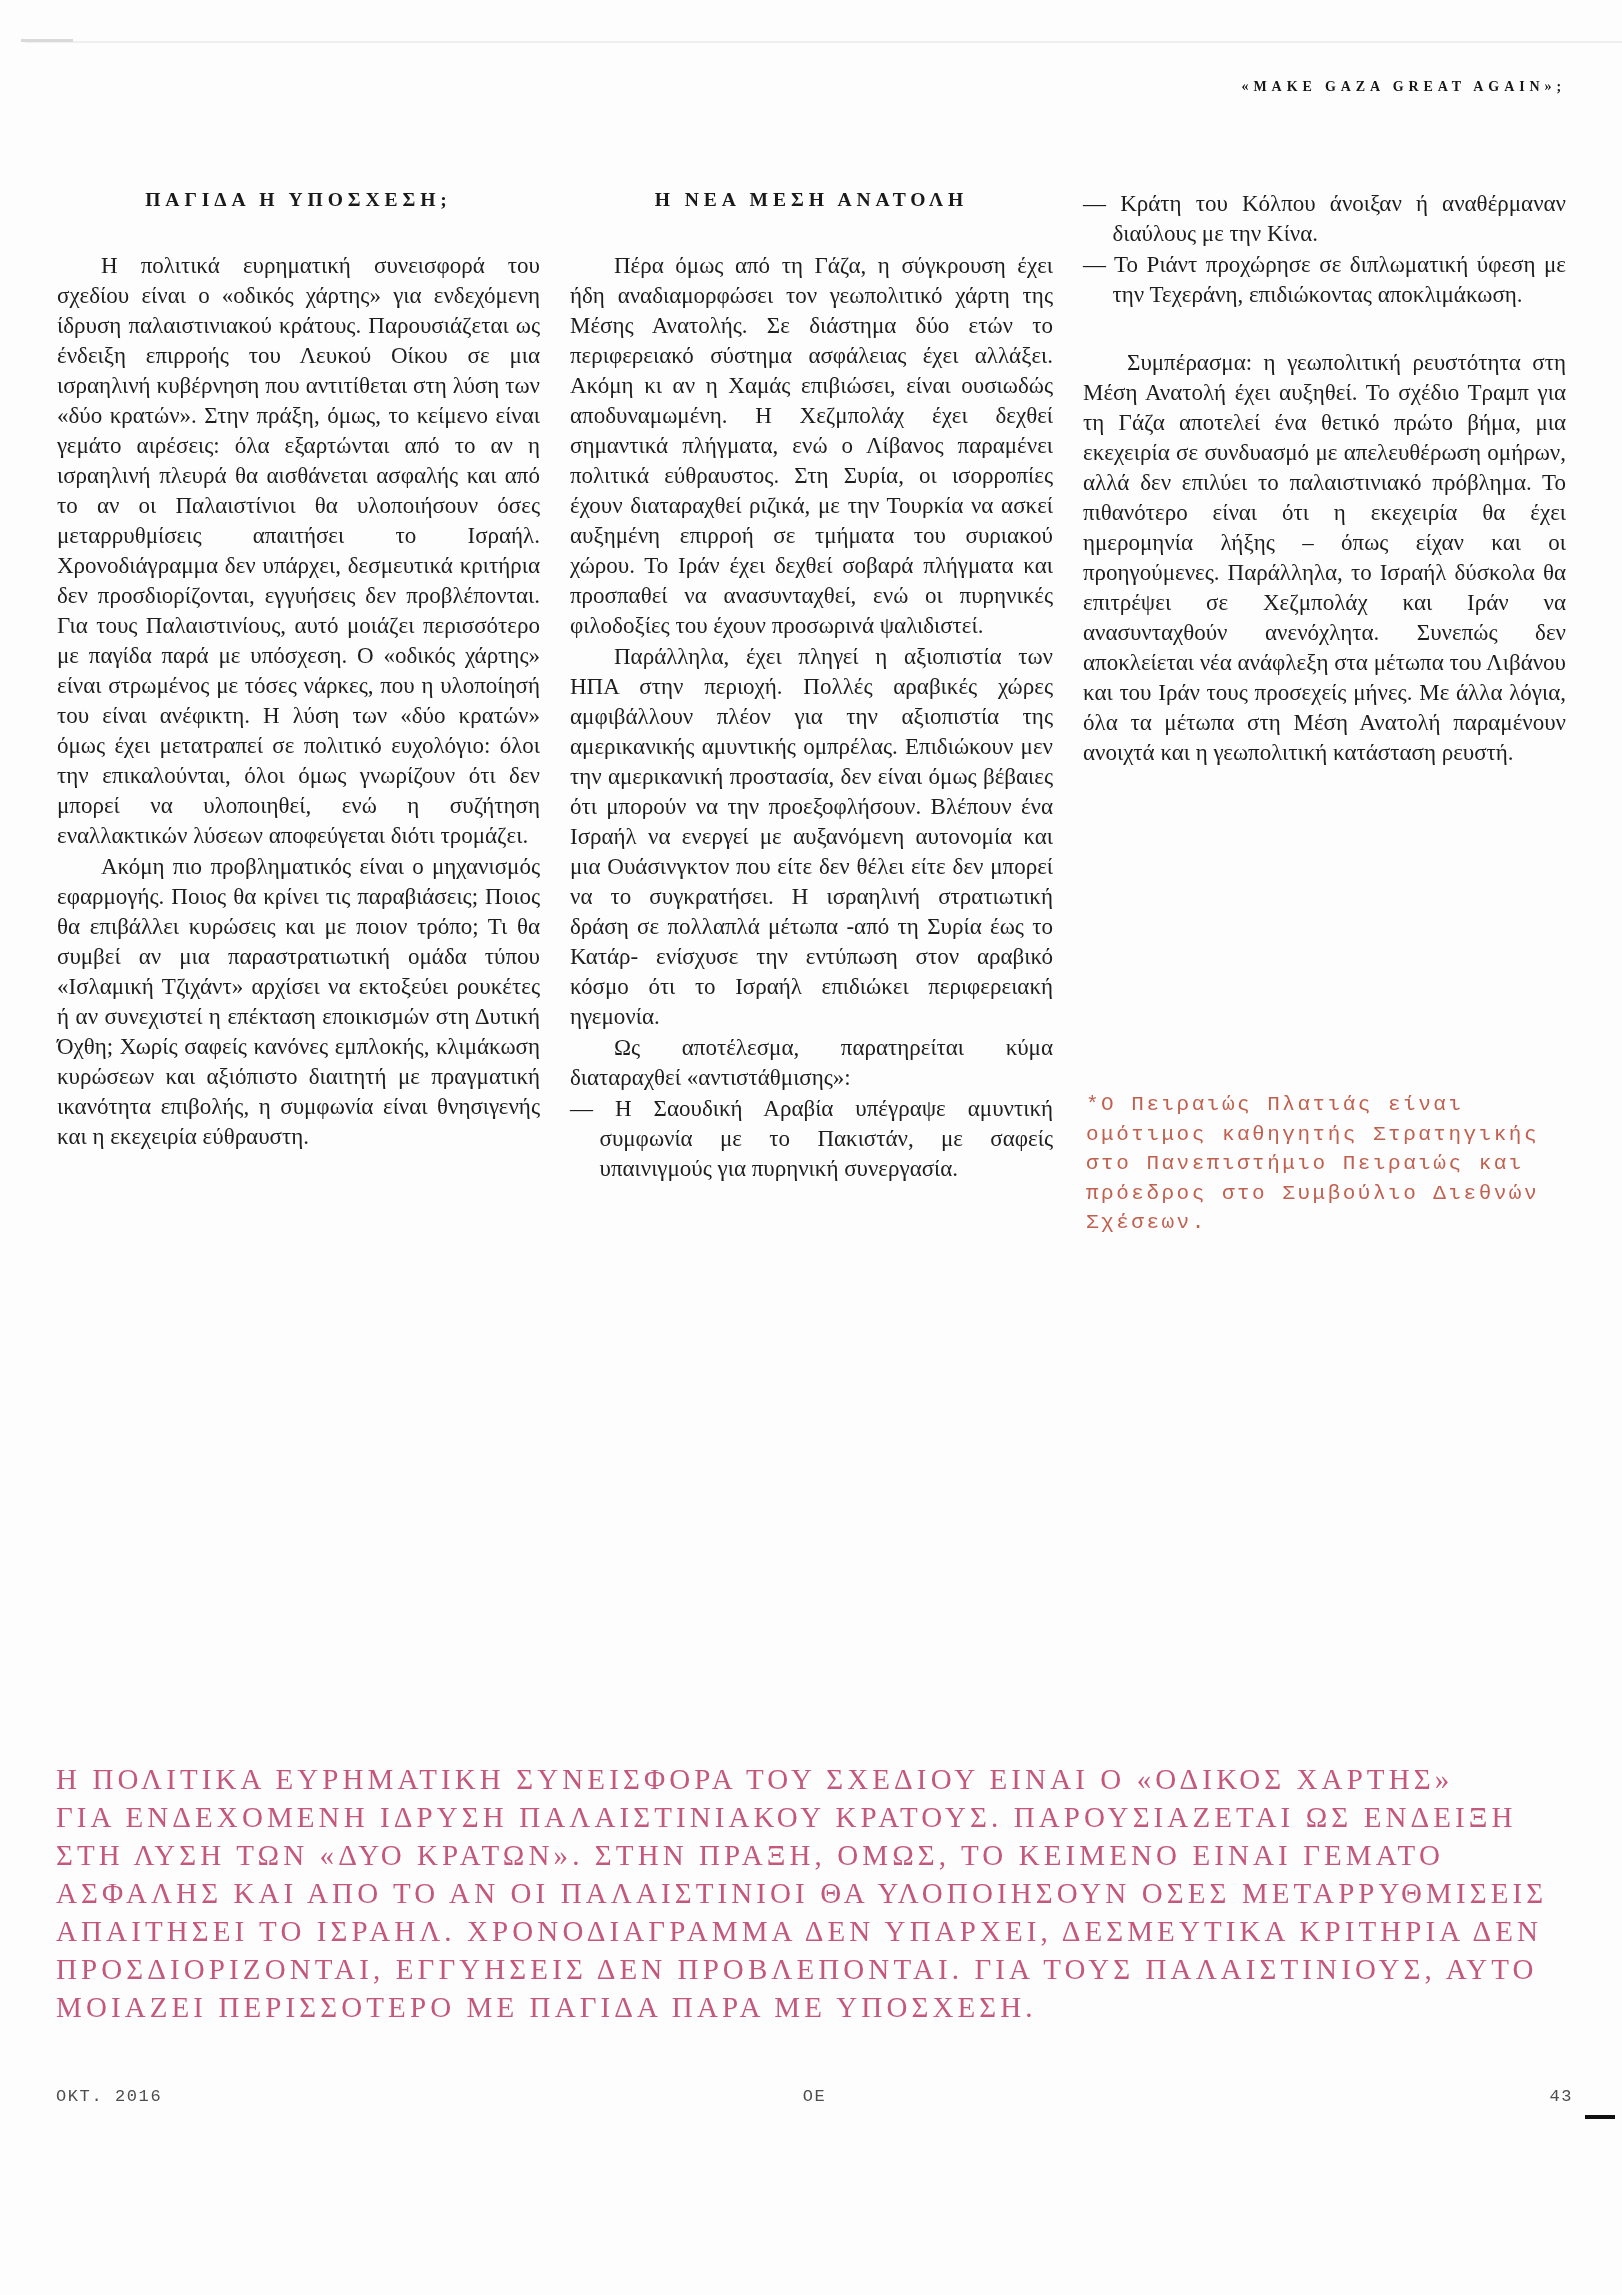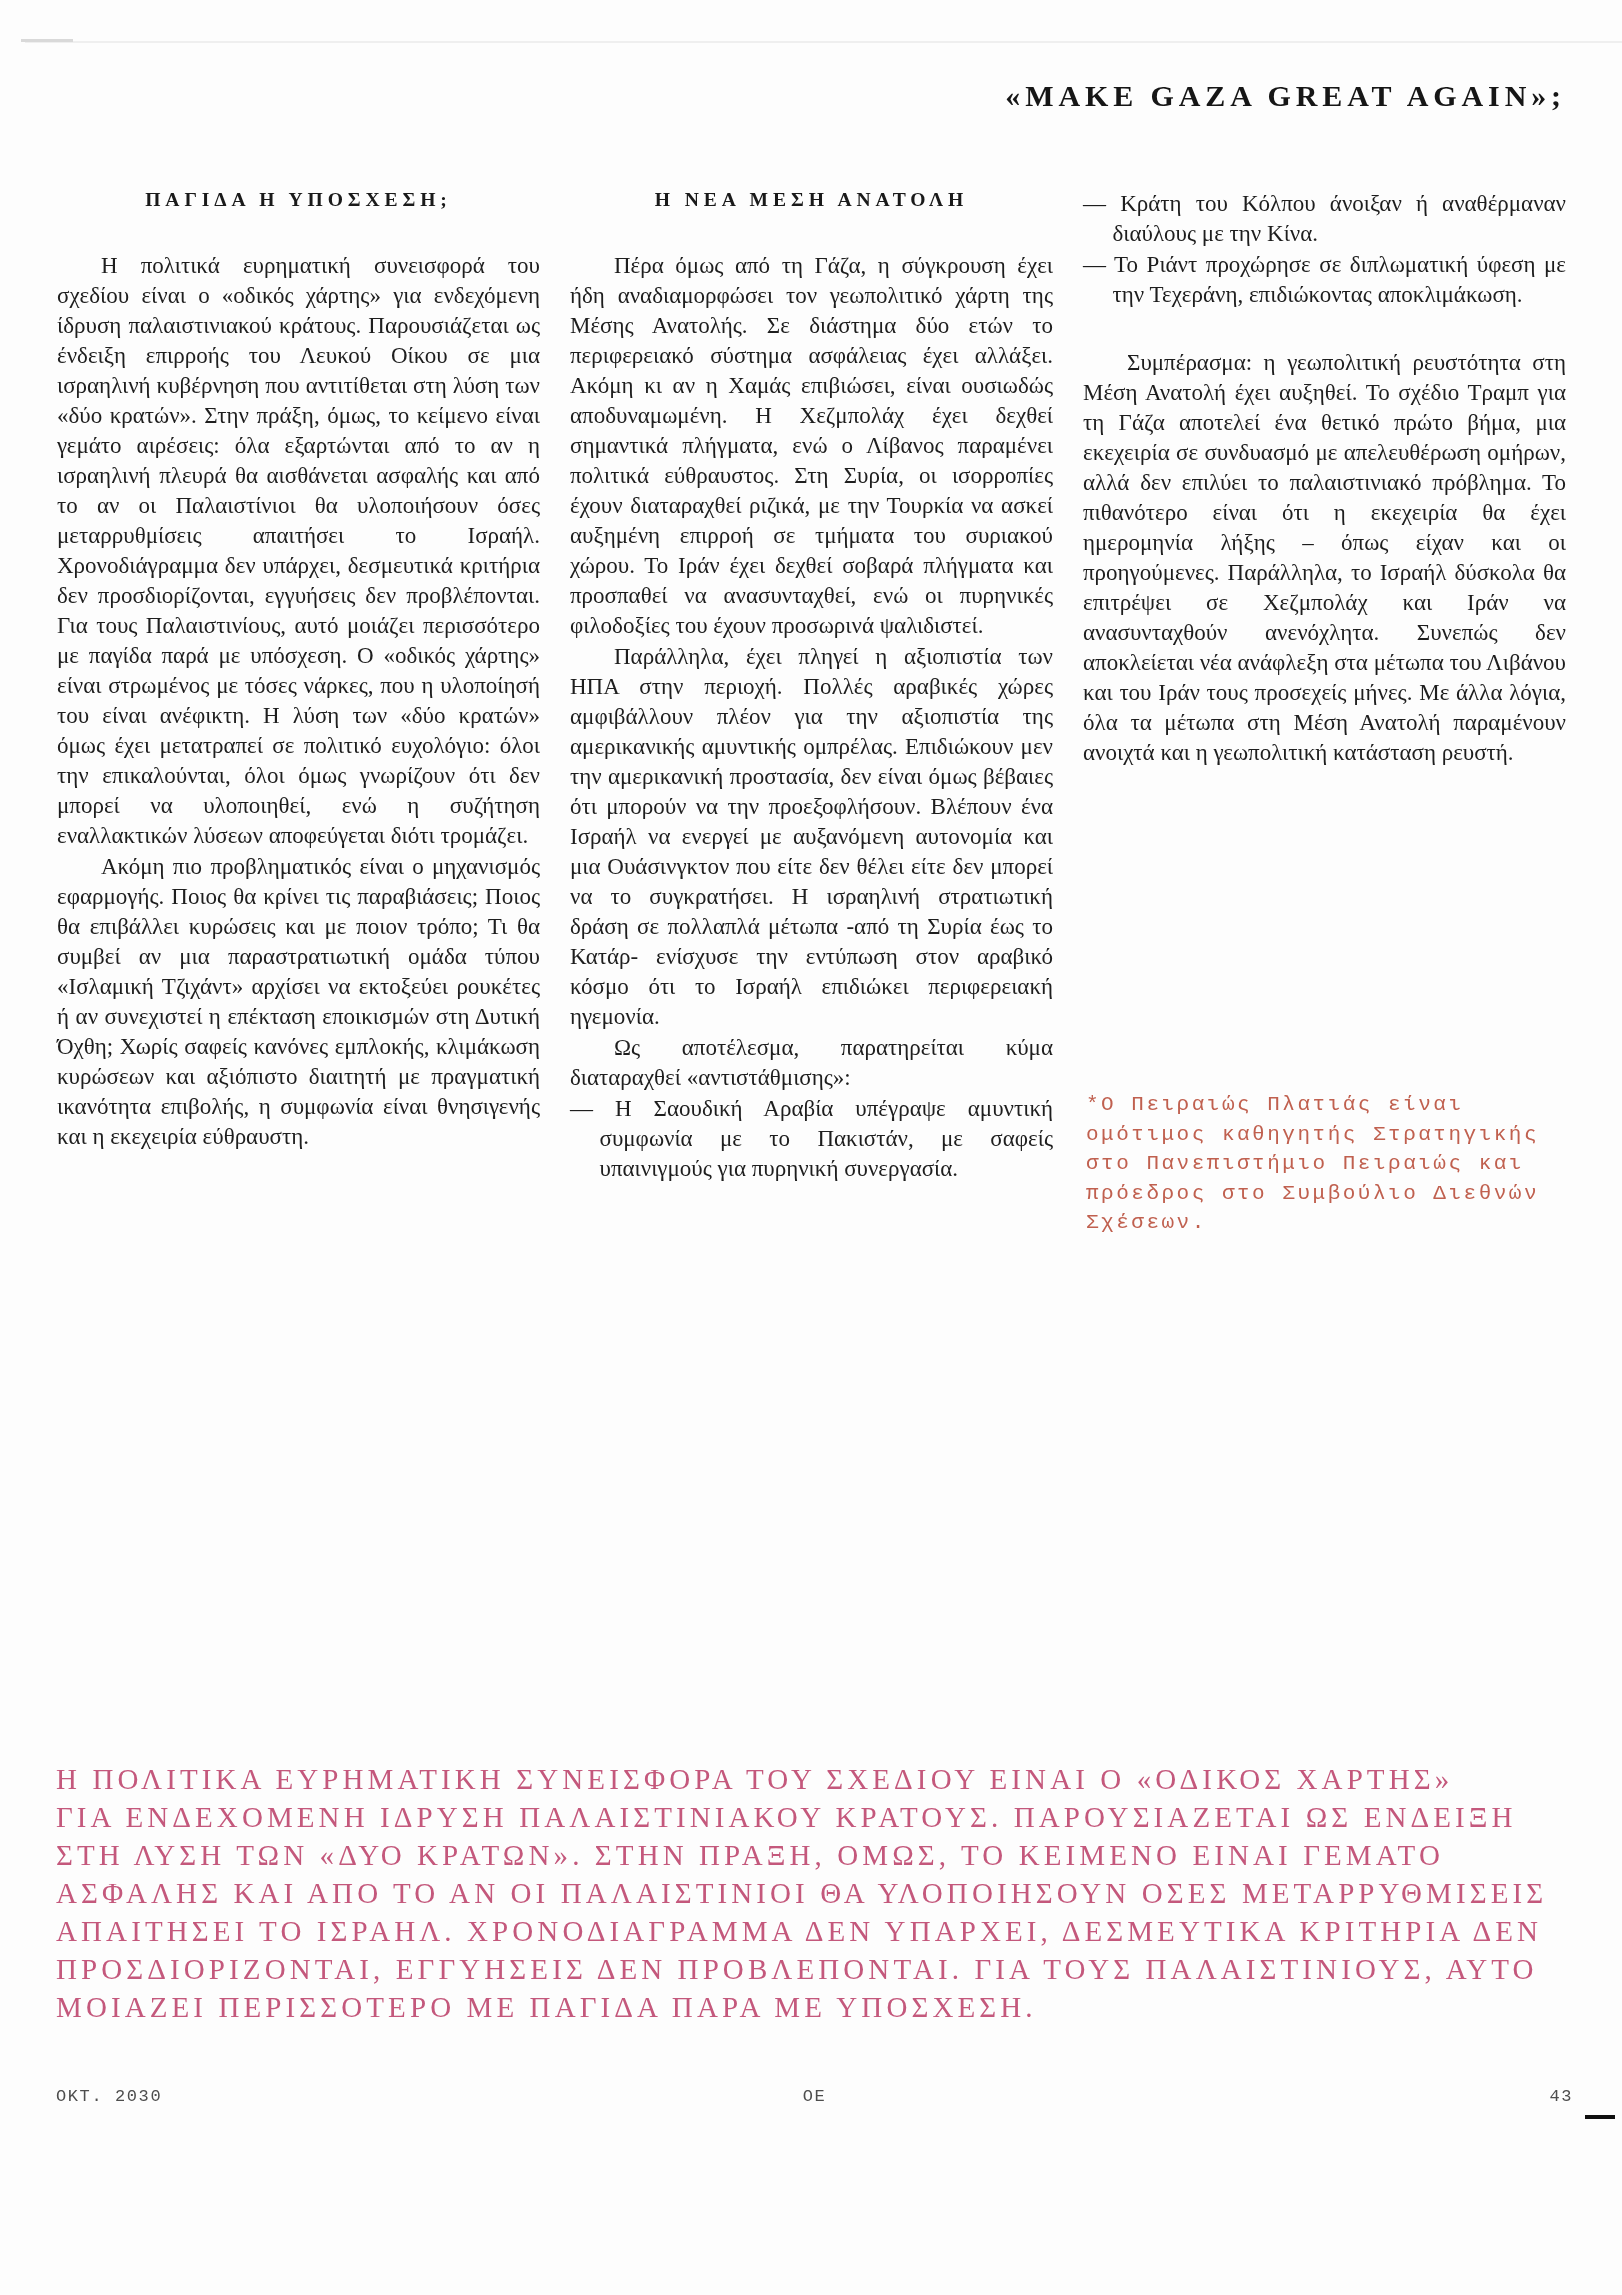--- a/index.html
+++ b/index.html
@@ -8,21 +8,21 @@
     background:#fdfdfd; overflow:hidden;
     font-family:"Liberation Serif", serif;
     color:#1e1e1e;
   }
   .top-edge-line { position:absolute; left:24.5px; right:0; top:41px; height:1.6px; background:#efefef; }
   .top-left-tick { position:absolute; left:21px; top:39px; width:52px; height:3.3px; background:#d9d9d9; }
   .bottom-right-tick { position:absolute; left:1585px; top:2115px; width:29.5px; height:4.1px; background:#101010; }
 
   .running-head {
     position:absolute; top:79px; right:56px;
-    font-size:30px; font-weight:bold; letter-spacing:4.9px; color:#161616;
+    font-size:14px; font-weight:bold; letter-spacing:4.9px; color:#161616;
     white-space:nowrap;
   }
 
   .columns {
     position:absolute; top:188px; left:56px; width:1511px;
     display:flex; gap:28px;
   }
   .col { flex:1; font-size:23px; line-height:30px; text-align:justify; }
   .col h2 {
     margin:0 0 38px 0; text-align:center;
@@ -102,21 +102,21 @@
     <div>Η ΠΟΛΙΤΙΚΑ ΕΥΡΗΜΑΤΙΚΗ ΣΥΝΕΙΣΦΟΡΑ ΤΟΥ ΣΧΕΔΙΟΥ ΕΙΝΑΙ Ο «ΟΔΙΚΟΣ ΧΑΡΤΗΣ»</div>
     <div>ΓΙΑ ΕΝΔΕΧΟΜΕΝΗ ΙΔΡΥΣΗ ΠΑΛΑΙΣΤΙΝΙΑΚΟΥ ΚΡΑΤΟΥΣ. ΠΑΡΟΥΣΙΑΖΕΤΑΙ ΩΣ ΕΝΔΕΙΞΗ</div>
     <div>ΣΤΗ ΛΥΣΗ ΤΩΝ «ΔΥΟ ΚΡΑΤΩΝ». ΣΤΗΝ ΠΡΑΞΗ, ΟΜΩΣ, ΤΟ ΚΕΙΜΕΝΟ ΕΙΝΑΙ ΓΕΜΑΤΟ</div>
     <div>ΑΣΦΑΛΗΣ ΚΑΙ ΑΠΟ ΤΟ ΑΝ ΟΙ ΠΑΛΑΙΣΤΙΝΙΟΙ ΘΑ ΥΛΟΠΟΙΗΣΟΥΝ ΟΣΕΣ ΜΕΤΑΡΡΥΘΜΙΣΕΙΣ</div>
     <div>ΑΠΑΙΤΗΣΕΙ ΤΟ ΙΣΡΑΗΛ. ΧΡΟΝΟΔΙΑΓΡΑΜΜΑ ΔΕΝ ΥΠΑΡΧΕΙ, ΔΕΣΜΕΥΤΙΚΑ ΚΡΙΤΗΡΙΑ ΔΕΝ</div>
     <div>ΠΡΟΣΔΙΟΡΙΖΟΝΤΑΙ, ΕΓΓΥΗΣΕΙΣ ΔΕΝ ΠΡΟΒΛΕΠΟΝΤΑΙ. ΓΙΑ ΤΟΥΣ ΠΑΛΑΙΣΤΙΝΙΟΥΣ, ΑΥΤΟ</div>
     <div>ΜΟΙΑΖΕΙ ΠΕΡΙΣΣΟΤΕΡΟ ΜΕ ΠΑΓΙΔΑ ΠΑΡΑ ΜΕ ΥΠΟΣΧΕΣΗ.</div>
   </div>
 
   <footer class="page-footer">
-    <span class="left">ΟΚΤ. 2030</span>
+    <span class="left">ΟΚΤ. 2016</span>
     <span class="center">ΟΕ</span>
     <span class="right">43</span>
   </footer>
 
   <div class="bottom-right-tick"></div>
 
 </div>
 
 
 </body></html>

